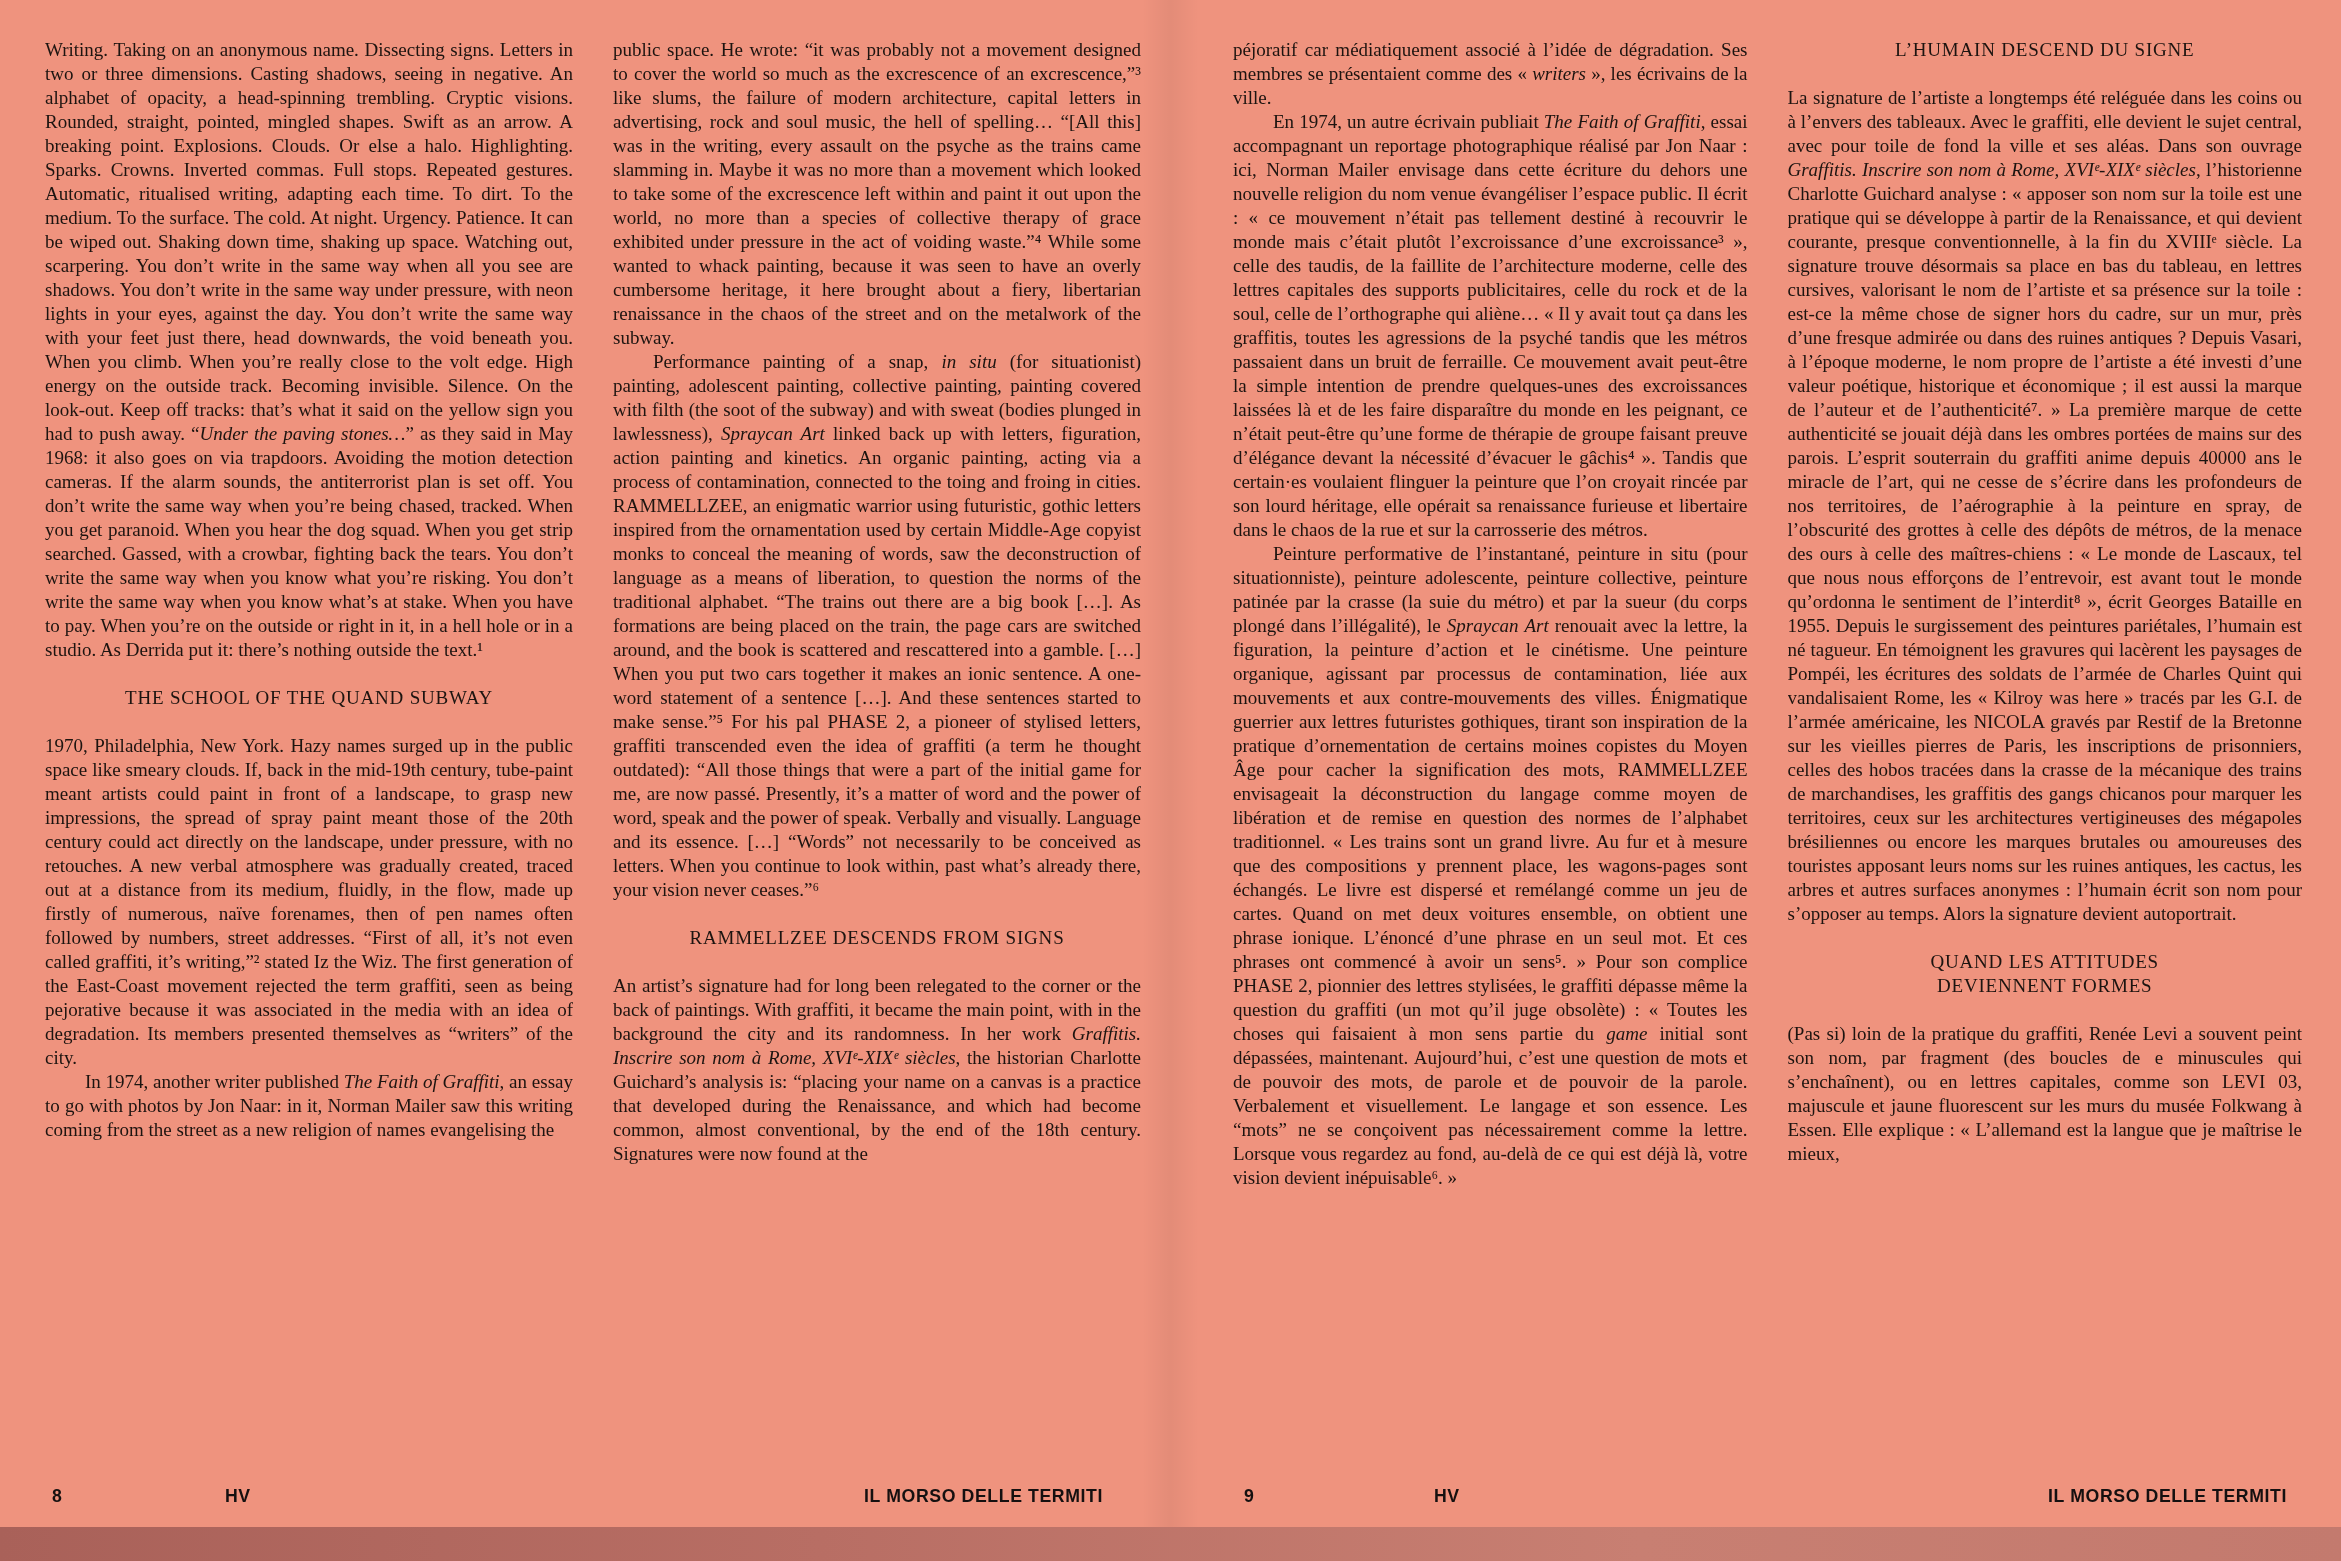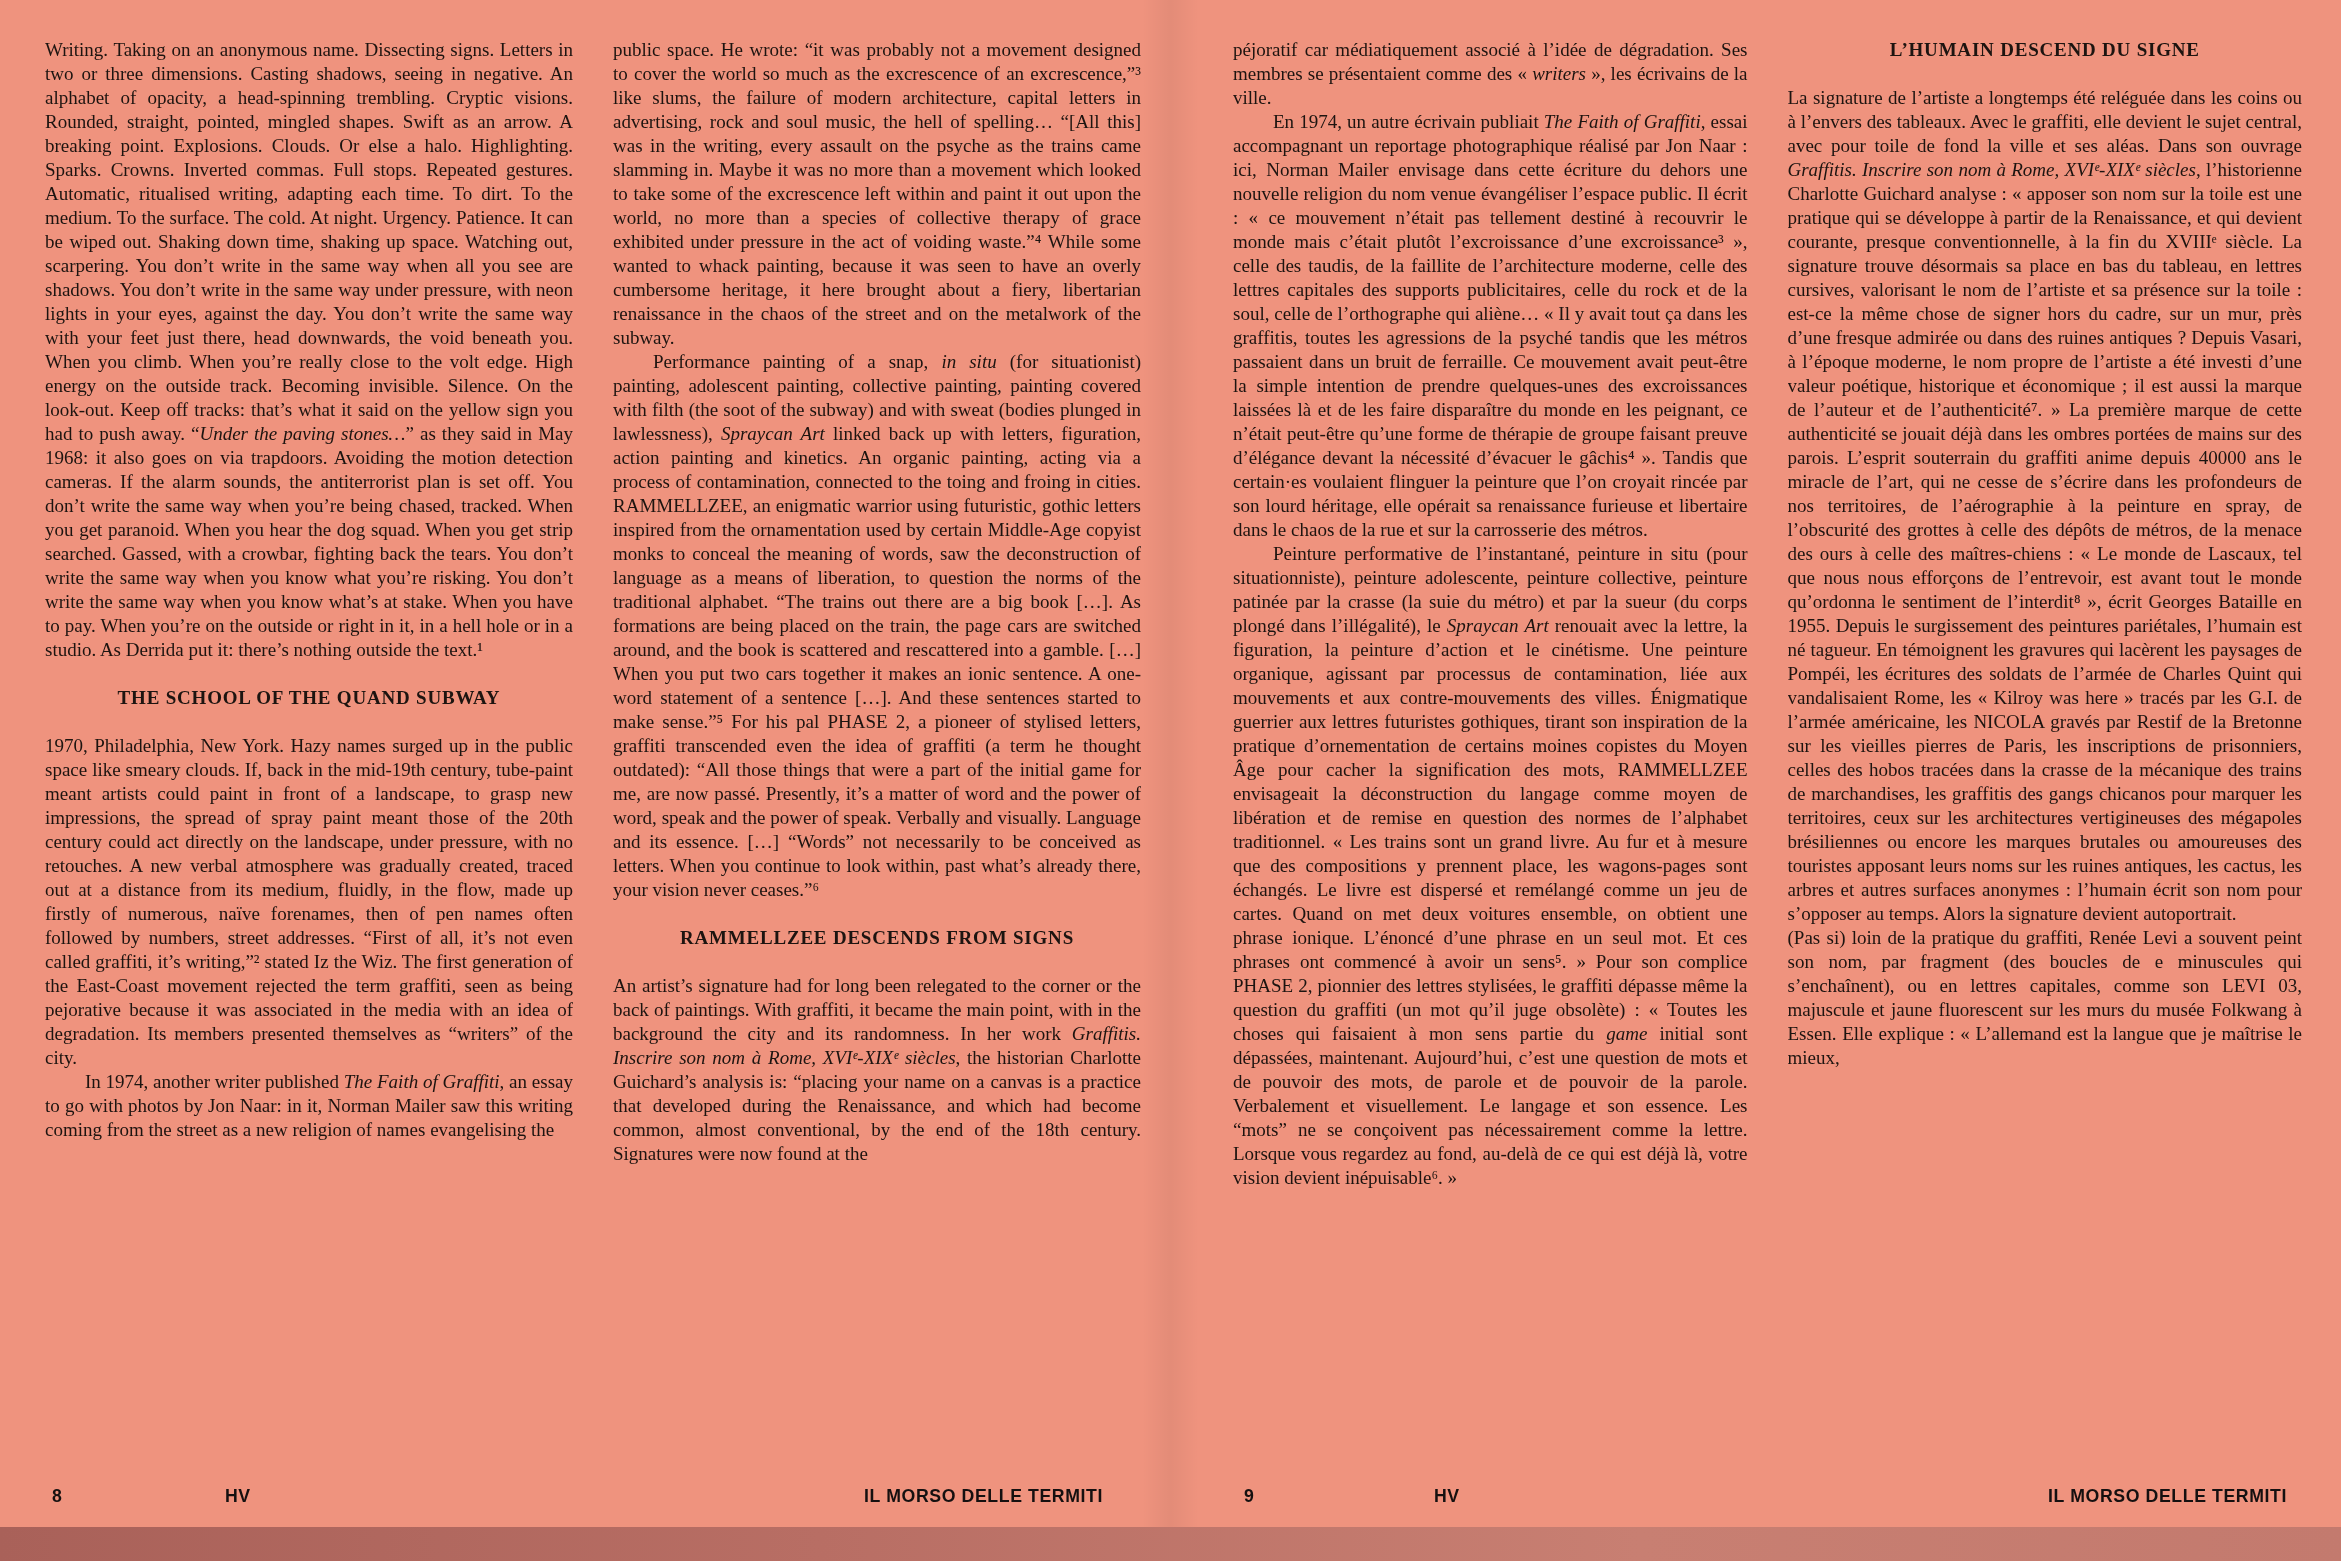--- a/index.html
+++ b/index.html
@@ -11,21 +11,21 @@
   }
   .spread{position:absolute;top:38px;left:0;right:0;bottom:92px;display:flex}
   .page{width:1171px;display:flex;box-sizing:border-box}
   .page-left{padding:0 30px 0 45px;gap:40px}
   .page-right{padding:0 40px 0 62px;gap:40px}
   .col{flex:1;font-size:19px;line-height:24px;text-align:justify;overflow:hidden;height:100%}
   .para{margin:0;text-indent:0}
   .para.indent{text-indent:2.1em}
   .heading{
     text-align:center;margin:24px 0;letter-spacing:0.8px;
-    font-size:19px;white-space:pre-line;text-indent:0;font-weight:bold
+    font-size:19px;white-space:pre-line;text-indent:0;font-weight:normal
   }
   .col > .heading:first-child{margin-top:0}
   em{font-style:italic}
   .gutter-fold{
     position:absolute;top:0;bottom:35px;left:1142px;width:57px;pointer-events:none;
     background:linear-gradient(to right, rgba(0,0,0,0) 0%, rgba(0,0,0,0.05) 50%, rgba(0,0,0,0) 100%);
   }
   .footer{
     position:absolute;bottom:55px;height:21px;
     font-family:"Liberation Sans", sans-serif;font-weight:bold;font-size:17.7px;
@@ -65,20 +65,22 @@
 
   <div class="page page-right">
     <div class="col">
       <p class="para">péjoratif car médiatiquement associé à l’idée de dégradation. Ses membres se présentaient comme des « <em>writers</em> », les écrivains de la ville.</p>
       <p class="para indent">En 1974, un autre écrivain publiait <em>The Faith of Graffiti</em>, essai accompagnant un reportage photographique réalisé par Jon Naar : ici, Norman Mailer envisage dans cette écriture du dehors une nouvelle religion du nom venue évangéliser l’espace public. Il écrit : « ce mouvement n’était pas tellement destiné à recouvrir le monde mais c’était plutôt l’excroissance d’une excroissance³ », celle des taudis, de la faillite de l’architecture moderne, celle des lettres capitales des supports publicitaires, celle du rock et de la soul, celle de l’orthographe qui aliène… « Il y avait tout ça dans les graffitis, toutes les agressions de la psyché tandis que les métros passaient dans un bruit de ferraille. Ce mouvement avait peut-être la simple intention de prendre quelques-unes des excroissances laissées là et de les faire disparaître du monde en les peignant, ce n’était peut-être qu’une forme de thérapie de groupe faisant preuve d’élégance devant la nécessité d’évacuer le gâchis⁴ ». Tandis que certain·es voulaient flinguer la peinture que l’on croyait rincée par son lourd héritage, elle opérait sa renaissance furieuse et libertaire dans le chaos de la rue et sur la carrosserie des métros.</p>
       <p class="para indent">Peinture performative de l’instantané, peinture in situ (pour situationniste), peinture adolescente, peinture collective, peinture patinée par la crasse (la suie du métro) et par la sueur (du corps plongé dans l’illégalité), le <em>Spraycan Art</em> renouait avec la lettre, la figuration, la peinture d’action et le cinétisme. Une peinture organique, agissant par processus de contamination, liée aux mouvements et aux contre-mouvements des villes. Énigmatique guerrier aux lettres futuristes gothiques, tirant son inspiration de la pratique d’ornementation de certains moines copistes du Moyen Âge pour cacher la signification des mots, RAMMELLZEE envisageait la déconstruction du langage comme moyen de libération et de remise en question des normes de l’alphabet traditionnel. « Les trains sont un grand livre. Au fur et à mesure que des compositions y prennent place, les wagons-pages sont échangés. Le livre est dispersé et remélangé comme un jeu de cartes. Quand on met deux voitures ensemble, on obtient une phrase ionique. L’énoncé d’une phrase en un seul mot. Et ces phrases ont commencé à avoir un sens⁵. » Pour son complice PHASE 2, pionnier des lettres stylisées, le graffiti dépasse même la question du graffiti (un mot qu’il juge obsolète) : « Toutes les choses qui faisaient à mon sens partie du <em>game</em> initial sont dépassées, maintenant. Aujourd’hui, c’est une question de mots et de pouvoir des mots, de parole et de pouvoir de la parole. Verbalement et visuellement. Le langage et son essence. Les “mots” ne se conçoivent pas nécessairement comme la lettre. Lorsque vous regardez au fond, au-delà de ce qui est déjà là, votre vision devient inépuisable⁶. »</p>
     </div>
     <div class="col">
       <h2 class="heading">L’HUMAIN DESCEND DU SIGNE</h2>
       <p class="para">La signature de l’artiste a longtemps été reléguée dans les coins ou à l’envers des tableaux. Avec le graffiti, elle devient le sujet central, avec pour toile de fond la ville et ses aléas. Dans son ouvrage <em>Graffitis. Inscrire son nom à Rome, XVIᵉ-XIXᵉ siècles</em>, l’historienne Charlotte Guichard analyse : « apposer son nom sur la toile est une pratique qui se développe à partir de la Renaissance, et qui devient courante, presque conventionnelle, à la fin du XVIIIᵉ siècle. La signature trouve désormais sa place en bas du tableau, en lettres cursives, valorisant le nom de l’artiste et sa présence sur la toile : est-ce la même chose de signer hors du cadre, sur un mur, près d’une fresque admirée ou dans des ruines antiques ? Depuis Vasari, à l’époque moderne, le nom propre de l’artiste a été investi d’une valeur poétique, historique et économique ; il est aussi la marque de l’auteur et de l’authenticité⁷. » La première marque de cette authenticité se jouait déjà dans les ombres portées de mains sur des parois. L’esprit souterrain du graffiti anime depuis 40000 ans le miracle de l’art, qui ne cesse de s’écrire dans les profondeurs de nos territoires, de l’aérographie à la peinture en spray, de l’obscurité des grottes à celle des dépôts de métros, de la menace des ours à celle des maîtres-chiens : « Le monde de Lascaux, tel que nous nous efforçons de l’entrevoir, est avant tout le monde qu’ordonna le sentiment de l’interdit⁸ », écrit Georges Bataille en 1955. Depuis le surgissement des peintures pariétales, l’humain est né tagueur. En témoignent les gravures qui lacèrent les paysages de Pompéi, les écritures des soldats de l’armée de Charles Quint qui vandalisaient Rome, les « Kilroy was here » tracés par les G.I. de l’armée américaine, les NICOLA gravés par Restif de la Bretonne sur les vieilles pierres de Paris, les inscriptions de prisonniers, celles des hobos tracées dans la crasse de la mécanique des trains de marchandises, les graffitis des gangs chicanos pour marquer les territoires, ceux sur les architectures vertigineuses des mégapoles brésiliennes ou encore les marques brutales ou amoureuses des touristes apposant leurs noms sur les ruines antiques, les cactus, les arbres et autres surfaces anonymes : l’humain écrit son nom pour s’opposer au temps. Alors la signature devient autoportrait.</p>
+      <h2 class="heading">QUAND LES ATTITUDES
+DEVIENNENT FORMES</h2>
       <p class="para">(Pas si) loin de la pratique du graffiti, Renée Levi a souvent peint son nom, par fragment (des boucles de e minuscules qui s’enchaînent), ou en lettres capitales, comme son LEVI 03, majuscule et jaune fluorescent sur les murs du musée Folkwang à Essen. Elle explique : « L’allemand est la langue que je maîtrise le mieux,</p>
     </div>
   </div>
 
 </div>
 
 <div class="gutter-fold"></div>
 
 <div class="footer footer-left">
   <span class="pnum">8</span>

